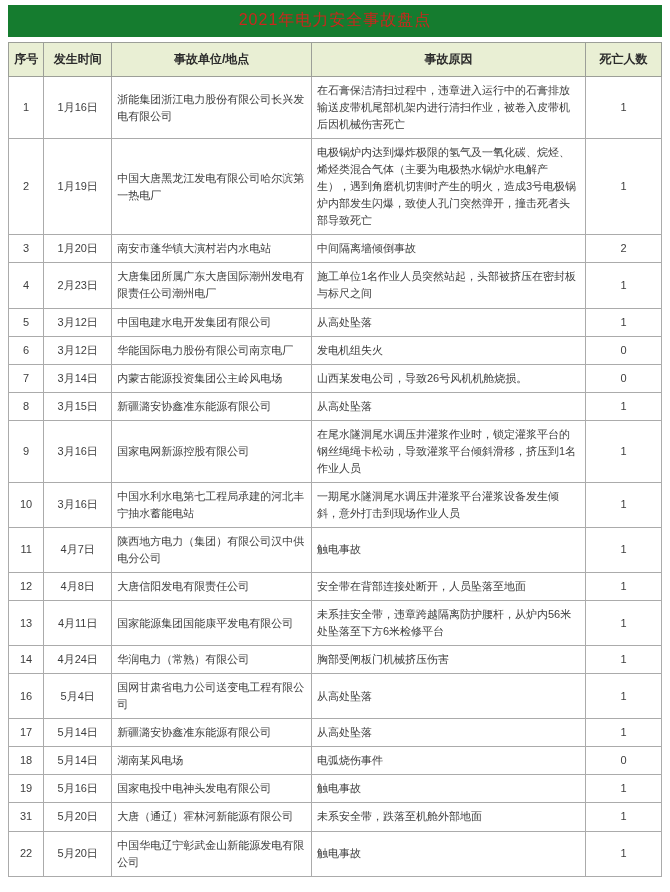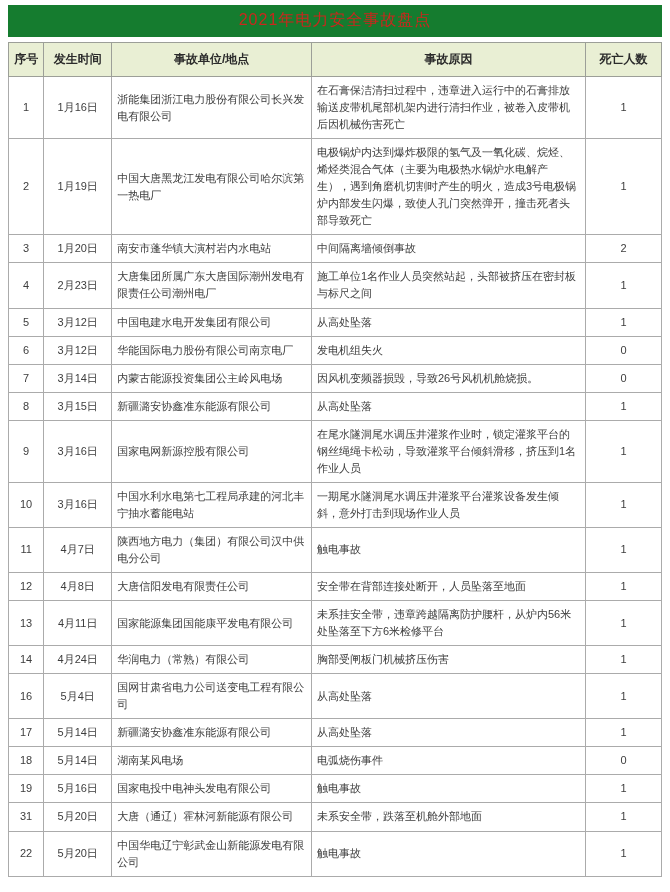--- a/index.html
+++ b/index.html
@@ -124,21 +124,21 @@
           <td class="c">6</td>
           <td class="c">3月12日</td>
           <td class="l">华能国际电力股份有限公司南京电厂</td>
           <td class="l">发电机组失火</td>
           <td class="c">0</td>
         </tr>
         <tr>
           <td class="c">7</td>
           <td class="c">3月14日</td>
           <td class="l">内蒙古能源投资集团公主岭风电场</td>
-          <td class="l">因风机变频器损毁，导致26号风机机舱烧损。</td>
+          <td class="l">山西某发电公司，导致26号风机机舱烧损。</td>
           <td class="c">0</td>
         </tr>
         <tr>
           <td class="c">8</td>
           <td class="c">3月15日</td>
           <td class="l">新疆潞安协鑫准东能源有限公司</td>
           <td class="l">从高处坠落</td>
           <td class="c">1</td>
         </tr>
         <tr>

